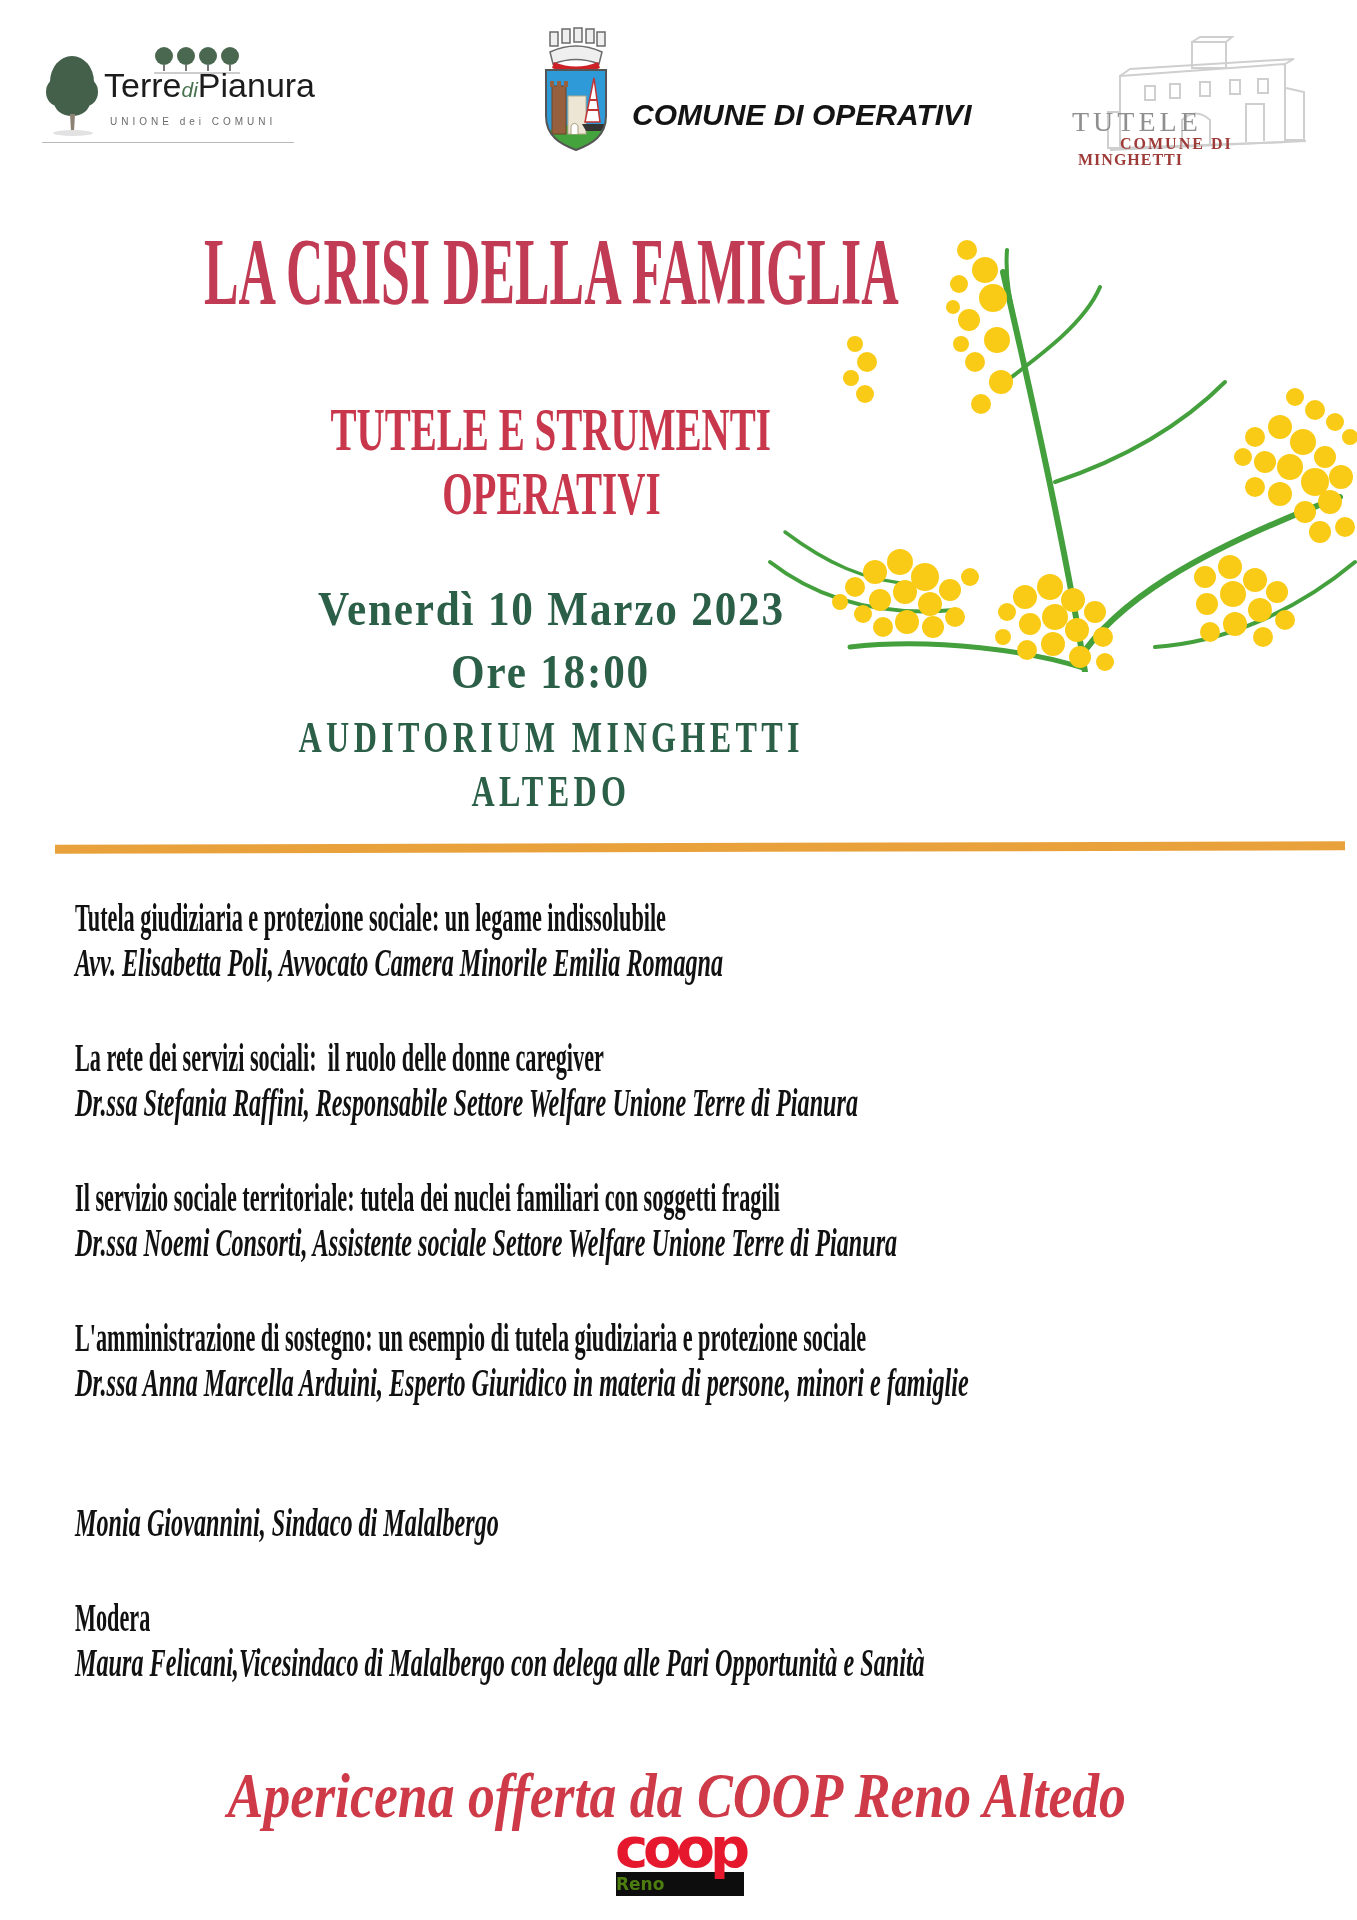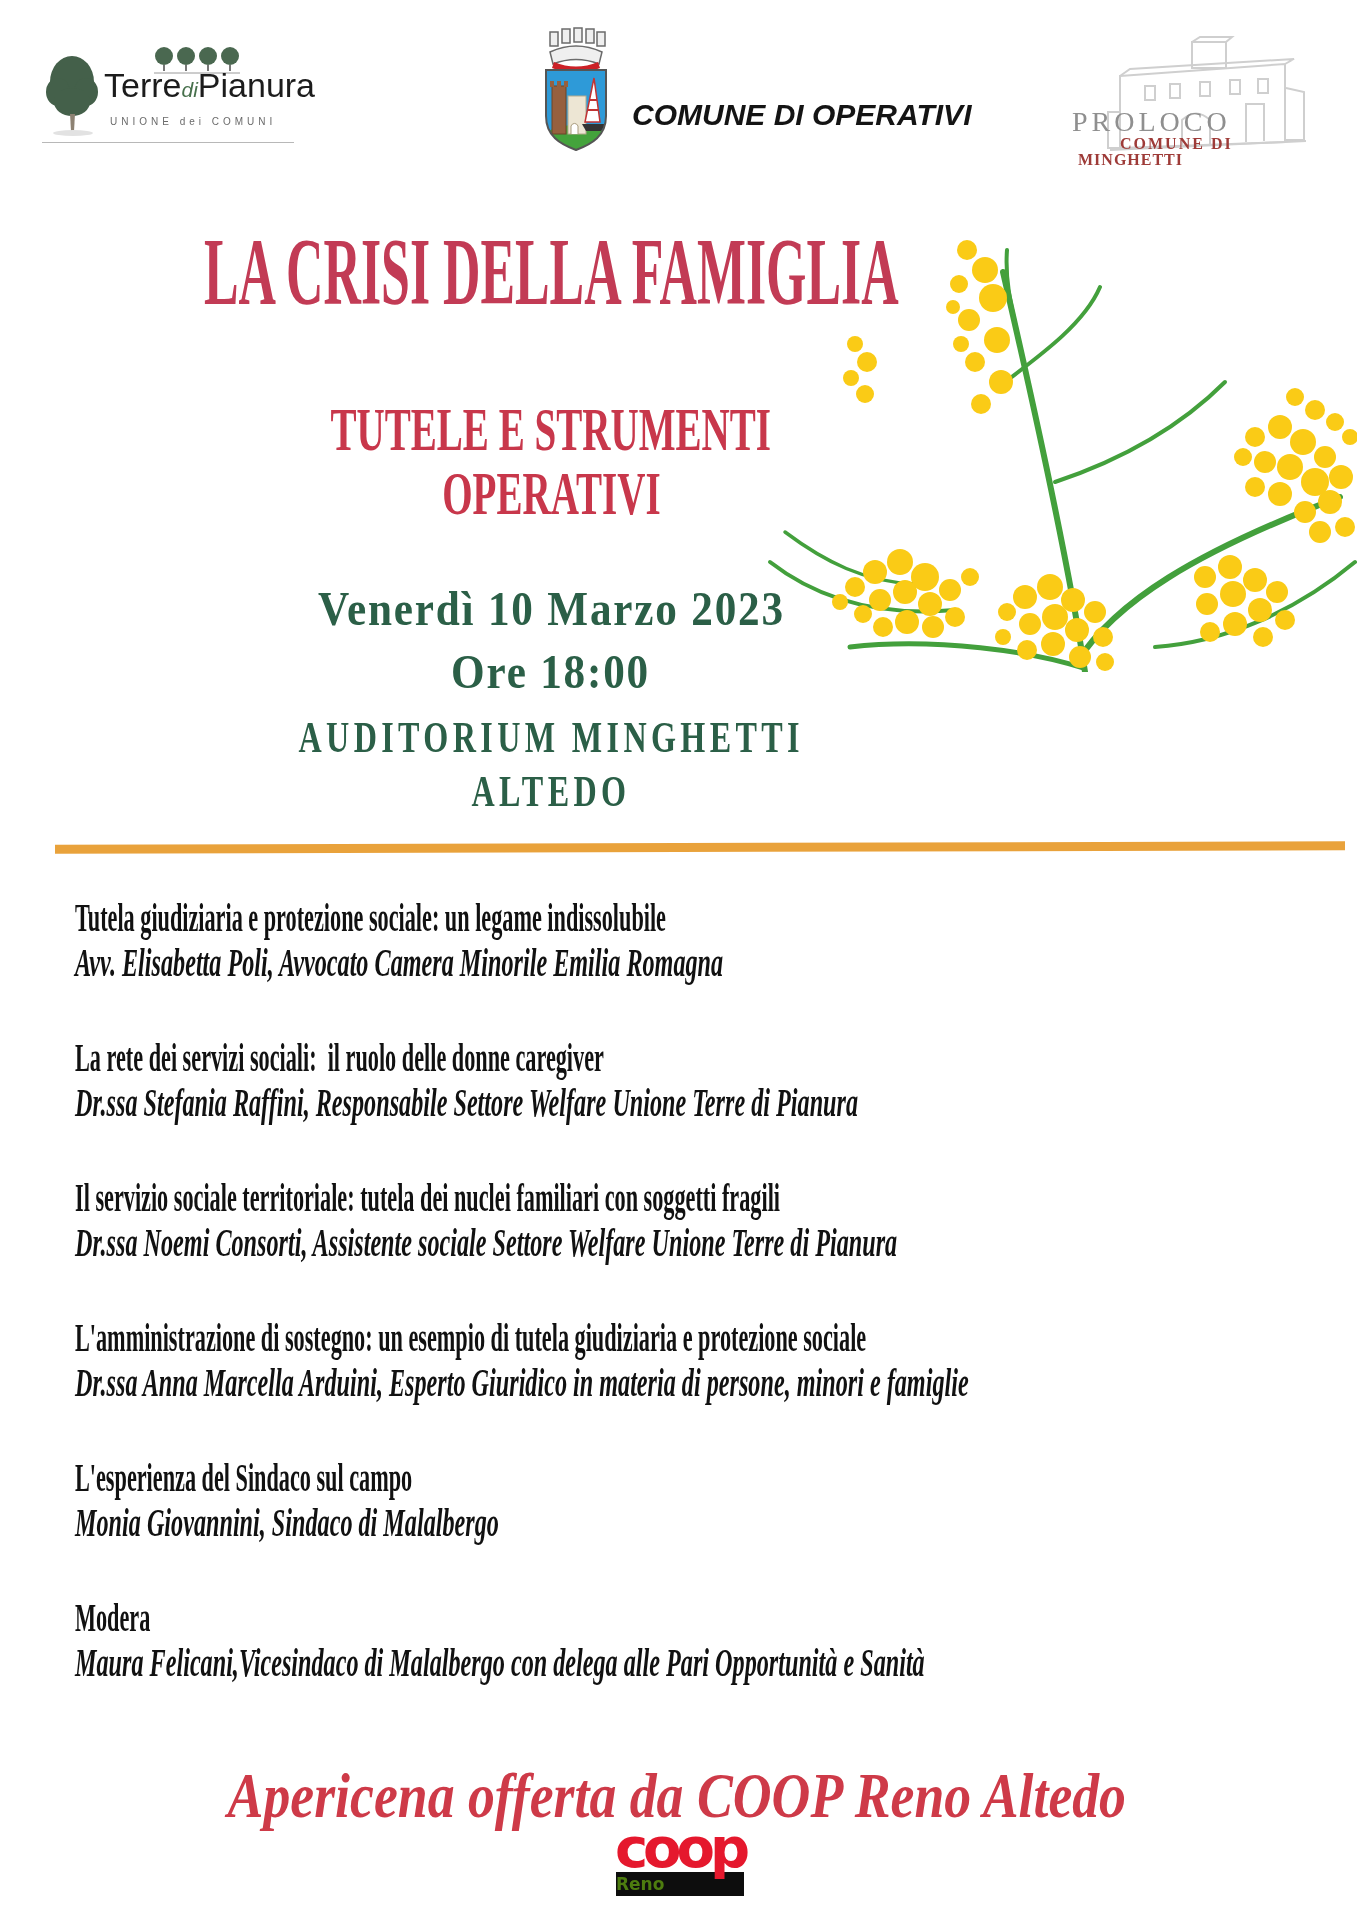--- a/index.html
+++ b/index.html
@@ -142,21 +142,21 @@
         <rect x="150" y="48" width="10" height="14"></rect>
         <rect x="180" y="46" width="10" height="14"></rect>
         <rect x="208" y="45" width="10" height="14"></rect>
         <path d="M132 112 V 86 q 14 -13 28 0 V 110"></path>
         <path d="M196 108 V 70 h 18 V 107"></path>
         <path d="M236 106 h 18 V 58 l -18 -4"></path>
         <path d="M60 116 L 256 107"></path>
         <path d="M70 78 h -12 v 36 h 12"></path>
       </g>
     </svg>
-    <div class="proloco-l1">PROLOCO</div>
+    <div class="proloco-l1">TUTELE</div>
     <div class="proloco-l2">COMUNE DI</div>
     <div class="proloco-l3">MINGHETTI</div>
   </div>
 
   <svg class="abs" style="left:755px; top:232px;" width="602" height="440" viewBox="0 0 602 440">
     <g fill="none" stroke="var(--stem_green)" stroke-linecap="round">
       <path d="M330 440 C 315 340, 285 200, 248 40" stroke-width="6"></path>
       <path d="M322 430 C 360 370, 440 320, 585 265" stroke-width="6"></path>
       <path d="M328 436 C 280 420, 180 405, 95 415" stroke-width="5"></path>
       <path d="M15 330 C 60 365, 120 385, 200 378" stroke-width="4"></path>
@@ -274,21 +274,20 @@
 
   <div class="prog-line prog-title" style="top:1038px"><span class="scaled">La rete dei servizi sociali:  il ruolo delle donne caregiver</span></div>
   <div class="prog-line prog-title" style="top:1178px"><span class="scaled">Il servizio sociale territoriale: tutela dei nuclei familiari con soggetti fragili</span></div>
 
   <div class="prog-line prog-speaker" style="top:1083px"><span class="scaled">Dr.ssa Stefania Raffini, Responsabile Settore Welfare Unione Terre di Pianura</span></div>
   <div class="prog-line prog-speaker" style="top:1223px"><span class="scaled">Dr.ssa Noemi Consorti, Assistente sociale Settore Welfare Unione Terre di Pianura</span></div>
 
   <div class="prog-line prog-title" style="top:1318px"><span class="scaled">L'amministrazione di sostegno: un esempio di tutela giudiziaria e protezione sociale</span></div>
   <div class="prog-line prog-speaker" style="top:1363px"><span class="scaled">Dr.ssa Anna Marcella Arduini, Esperto Giuridico in materia di persone, minori e famiglie</span></div>
 
-  <div class="prog-line prog-title" style="top:1458px"><span class="scaled">L'esperienza del Sindaco sul campo</span></div>
   <div class="prog-line prog-speaker" style="top:1503px"><span class="scaled">Monia Giovannini, Sindaco di Malalbergo</span></div>
 
   <div class="prog-line prog-title" style="top:1598px"><span class="scaled">Modera</span></div>
   <div class="prog-line prog-speaker" style="top:1643px"><span class="scaled">Maura Felicani,Vicesindaco di Malalbergo con delega alle Pari Opportunità e Sanità</span></div>
 
   <div class="center-wrap apericena">
     <span class="scaled">Apericena offerta da COOP Reno Altedo</span>
   </div>
 
   <div class="abs coop-logo">

